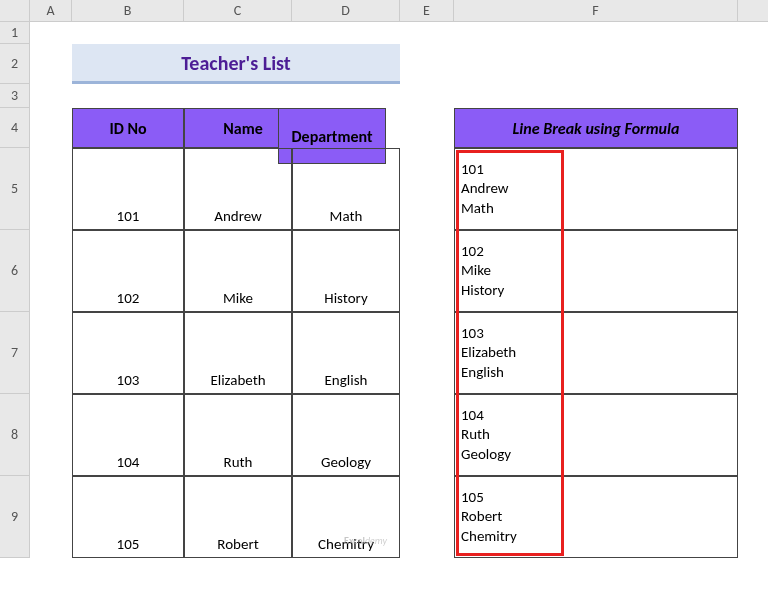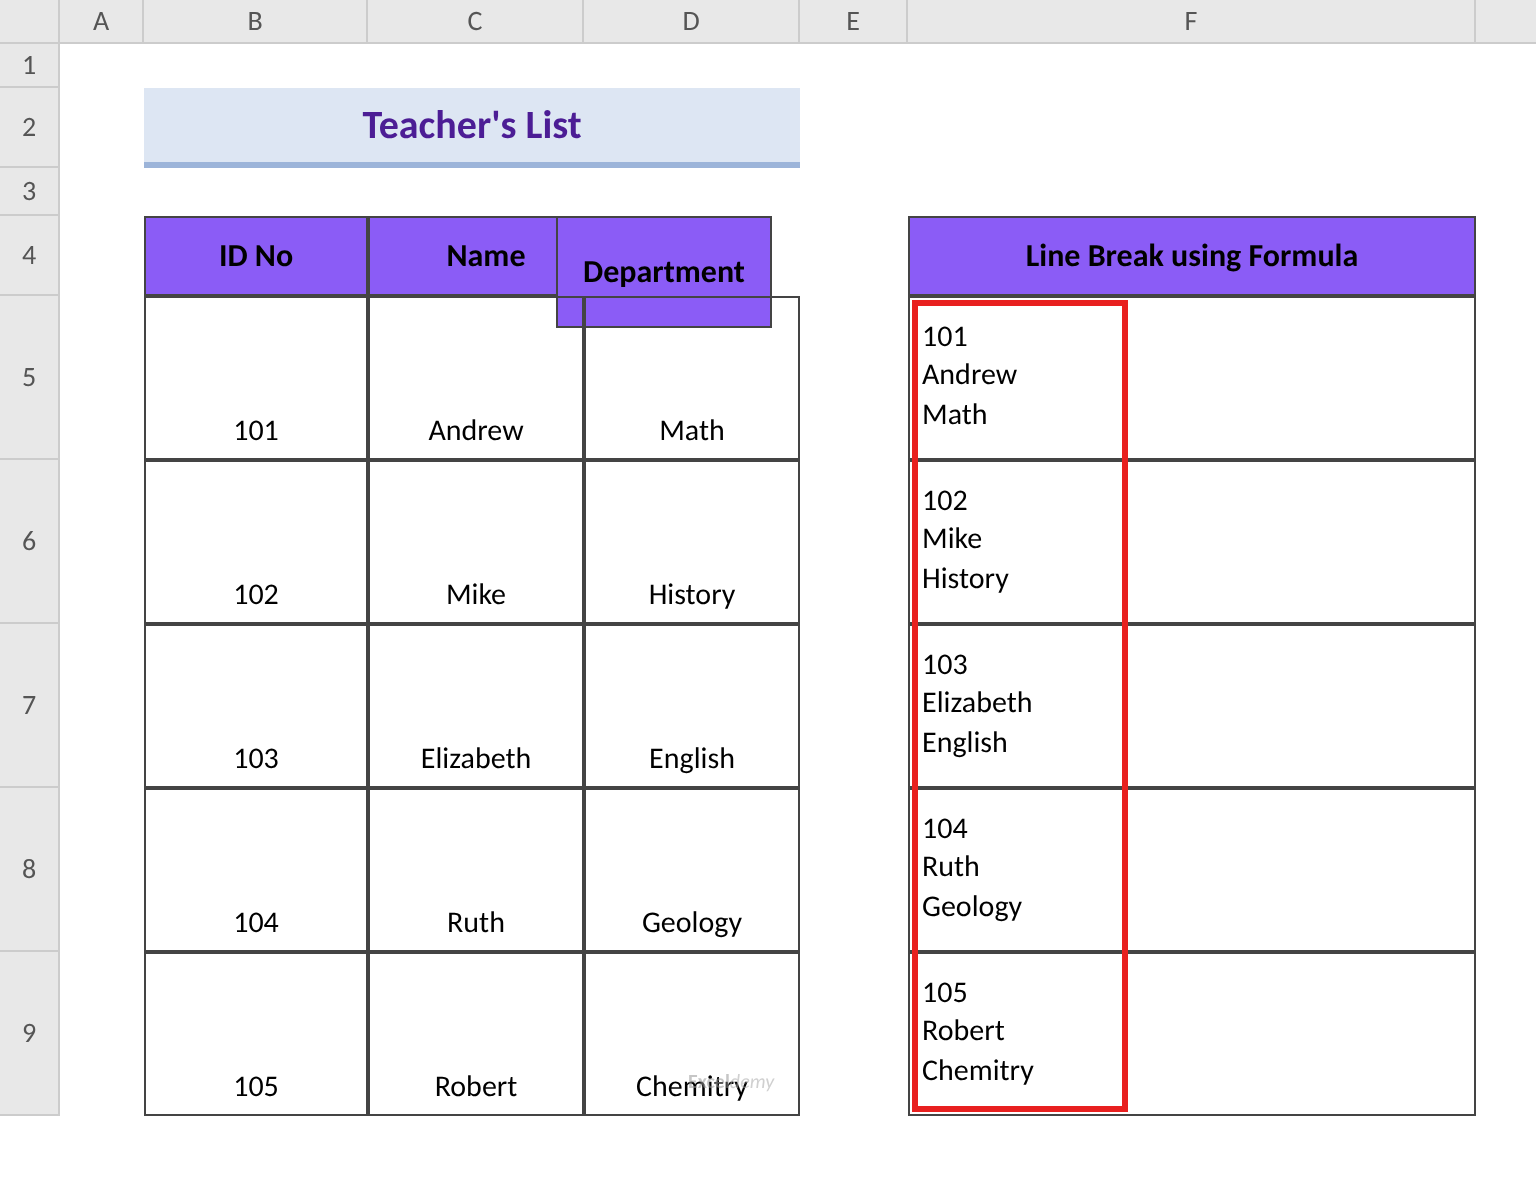--- a/index.html
+++ b/index.html
@@ -41,21 +41,21 @@
       <div class="rh" style="height: 82px; top: 208px;">6</div>
       <div class="rh" style="height: 82px; top: 290px;">7</div>
       <div class="rh" style="height: 82px; top: 372px;">8</div>
       <div class="rh" style="height: 82px; top: 454px;">9</div>
     </div>
   <div class="grid-area">
       <div class="title-cell" style="left: 42px; top: 22px; width: 328px; height: 40px;">Teacher's List</div>
       <div class="header-cell" style="left: 42px; top: 86px; width: 112px; height: 40px;">ID No</div>
       <div class="header-cell" style="left: 154px; top: 86px; width: 118px; height: 40px;">Name</div>
       <div class="header-cell" style="left: 248px; top: 86px; width: 108px; height: 56px;">Department</div>
-      <div class="header-cell" style="left: 424px; top: 86px; width: 284px; height: 40px;">Line Break using Formula</div>
+      <div class="header-cell" style="left: 424px; top: 86px; width: 284px; height: 40px; font-style: italic;">Line Break using Formula</div>
       <div class="data-cell" style="left: 42px; top: 126px; width: 112px; height: 82px;">101</div>
       <div class="data-cell" style="left: 154px; top: 126px; width: 108px; height: 82px;">Andrew</div>
       <div class="data-cell" style="left: 262px; top: 126px; width: 108px; height: 82px;">Math</div>
       <div class="formula-cell" style="left: 424px; top: 126px; width: 284px; height: 82px;">101
 Andrew
 Math</div>
       <div class="data-cell" style="left: 42px; top: 208px; width: 112px; height: 82px;">102</div>
       <div class="data-cell" style="left: 154px; top: 208px; width: 108px; height: 82px;">Mike</div>
       <div class="data-cell" style="left: 262px; top: 208px; width: 108px; height: 82px;">History</div>
       <div class="formula-cell" style="left: 424px; top: 208px; width: 284px; height: 82px;">102

